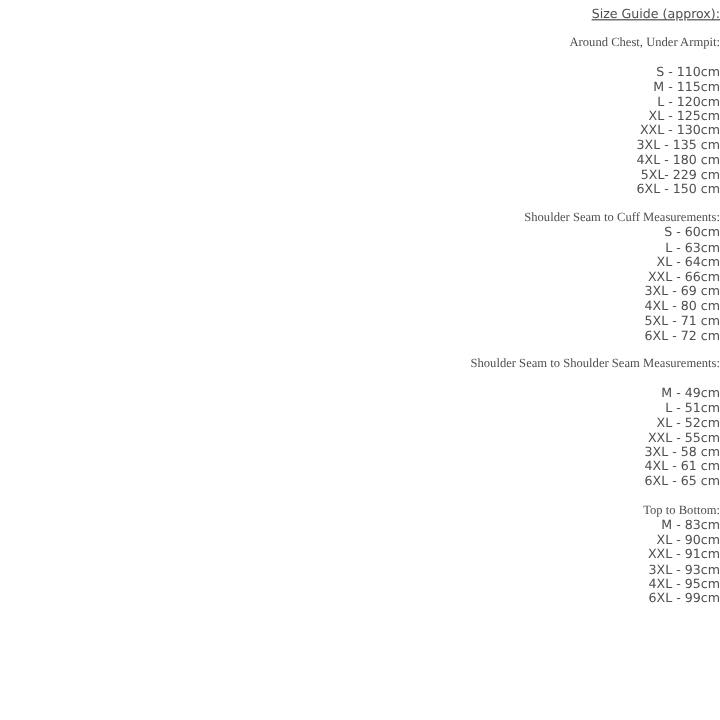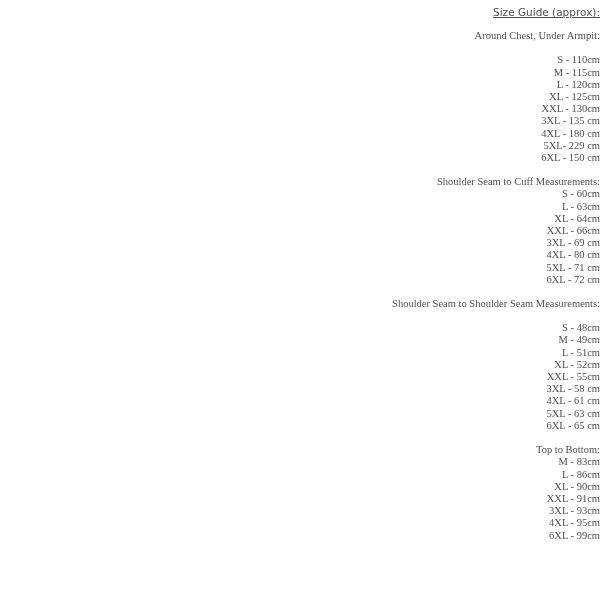--- a/index.html
+++ b/index.html
@@ -31,21 +31,20 @@
   .heading {
     line-height: 12.2px;
     font-family: Liberation Serif, serif;
   }
   .section.gap .heading {
     margin-bottom: 12px;
   }
   .entry {
     line-height: 12.2px;
     white-space: pre;
-    font-family: Liberation Serif, serif;
   }
 </style>
 </head>
 <body>
 
 <div class="doc">
   <div class="title">Size Guide (approx):</div>
   <div id="sections">
       <div class="section gap">
         <div class="heading">Around Chest, Under Armpit:</div>
@@ -65,34 +64,31 @@
         <div class="entry">L - 63cm</div>
         <div class="entry">XL - 64cm</div>
         <div class="entry">XXL - 66cm</div>
         <div class="entry">3XL - 69 cm</div>
         <div class="entry">4XL - 80 cm</div>
         <div class="entry">5XL - 71 cm</div>
         <div class="entry">6XL - 72 cm</div>
       </div>
       <div class="section gap">
         <div class="heading">Shoulder Seam to Shoulder Seam Measurements:</div>
-        <div class="entry">S - 48cm</div>
         <div class="entry">M - 49cm</div>
         <div class="entry">L - 51cm</div>
         <div class="entry">XL - 52cm</div>
         <div class="entry">XXL - 55cm</div>
         <div class="entry">3XL - 58 cm</div>
         <div class="entry">4XL - 61 cm</div>
-        <div class="entry">5XL - 63 cm</div>
         <div class="entry">6XL - 65 cm</div>
       </div>
       <div class="section">
         <div class="heading">Top to Bottom:</div>
         <div class="entry">M - 83cm</div>
-        <div class="entry">L - 86cm</div>
         <div class="entry">XL - 90cm</div>
         <div class="entry">XXL - 91cm</div>
         <div class="entry">3XL - 93cm</div>
         <div class="entry">4XL - 95cm</div>
         <div class="entry">6XL - 99cm</div>
       </div>
     </div>
 </div>
 
 </body></html>

